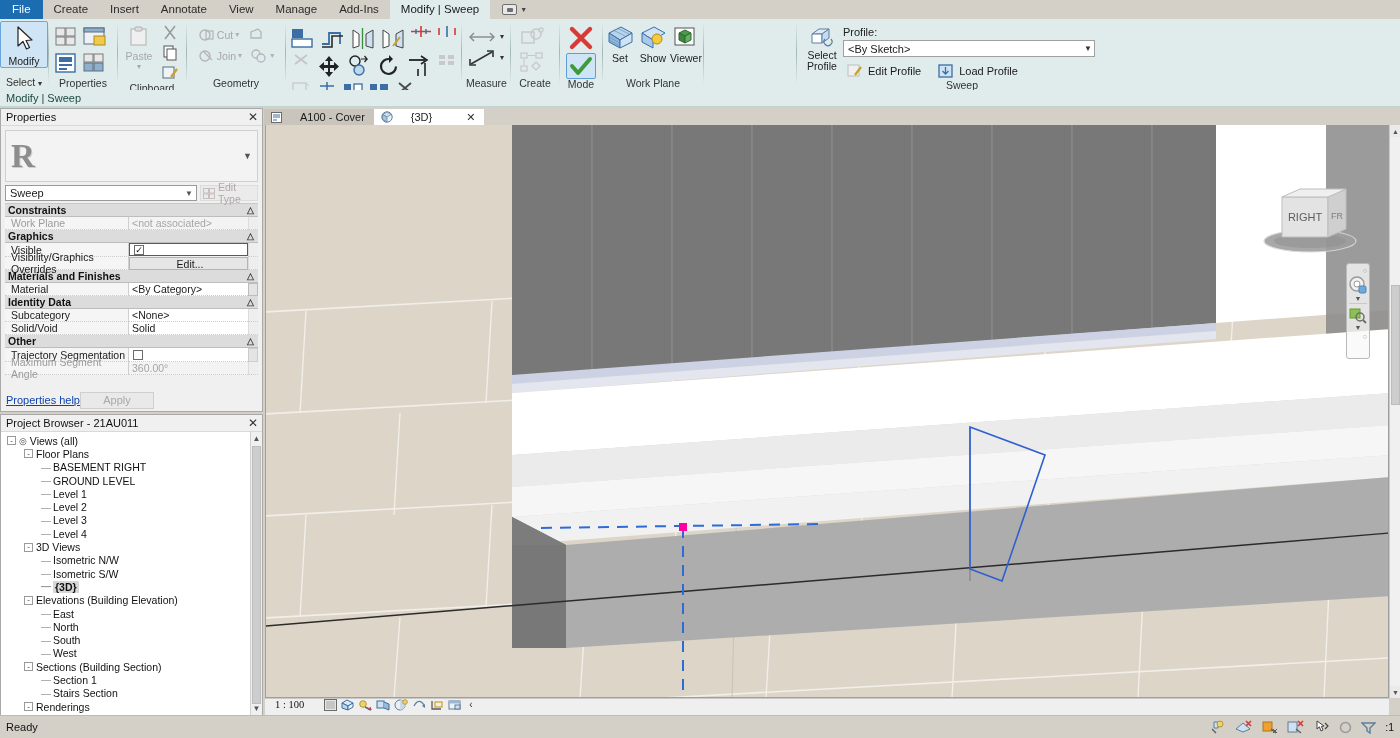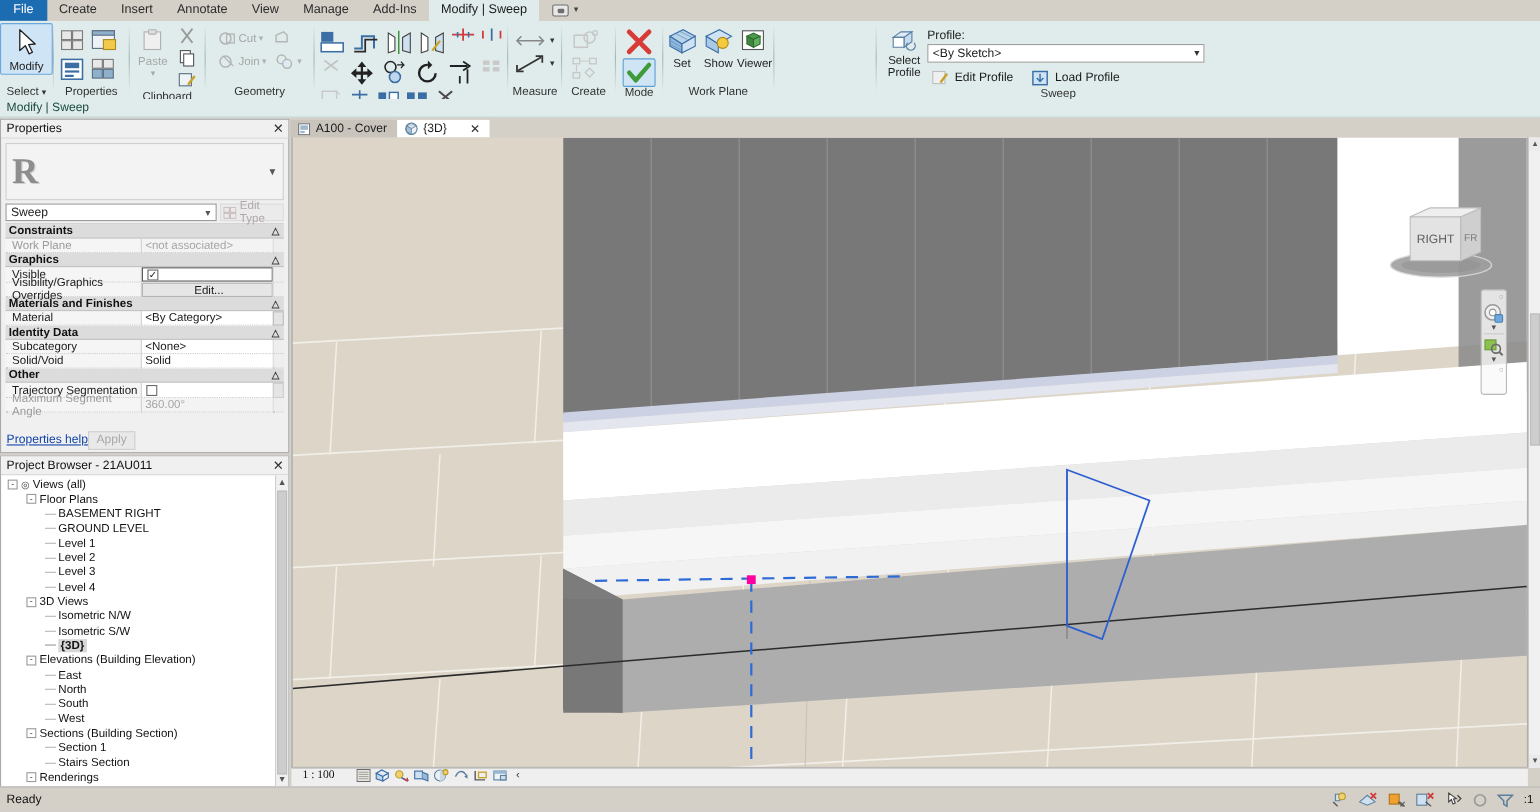--- a/index.html
+++ b/index.html
@@ -163,21 +163,21 @@
     display:inline-flex;align-items:center;justify-content:center;font-size:9px;color:#111;
   }
   .pval.boxed { border:1px solid #5a5a5a; height:13px; }
 
   .props-foot {
     position:absolute; left:0; bottom:0; width:100%; height:22px;
     display:flex; align-items:center; justify-content:flex-start; padding:0 4px 0 5px;
   }
   .phelp { color:#1144aa; text-decoration:underline; font-size:11px; }
   .applybtn {
-    width:43px;height:17px;background:#e9e9e9;border:1px solid #cfcfcf;
+    width:74px;height:17px;background:#e9e9e9;border:1px solid #cfcfcf;
     color:#a8a8a8;font-size:11px;display:flex;align-items:center;justify-content:center;
   }
 
   .browser-panel {
     position:absolute; left:0; top:414px; width:263px; height:302px;
     background:#fff; border:1px solid #a9a9a9;
   }
   .tree { position:absolute; left:0; top:17px; right:12px; bottom:0; overflow:hidden; padding-top:2px;}
   .tnode {
     display:flex; align-items:center; height:13.3px; font-size:10.5px; color:#111; white-space:nowrap;
@@ -200,21 +200,21 @@
   
   .viewwrap {
     position:absolute; left:264px; top:108px; width:1136px; height:607px;
     background:#d4d0c8;
   }
   .viewtabs {
     position:absolute; left:0; top:0; width:100%; height:17px; background:#d4d0c8;
     display:flex; align-items:flex-end;
   }
   .vtab {
-    height:16px; display:flex; align-items:center; gap:5px; padding:0 9px 0 7px;
+    height:16px; display:flex; align-items:center; gap:18px; padding:0 9px 0 7px;
     font-size:11px; color:#1a1a1a; background:#c9c5bd;
   }
   .vtab.active { background:#fff; }
   .vtab .x { font-size:11px; color:#333; margin-left:16px; }
 
   .canvas {
     position:absolute; left:1px; top:17px; width:1124px; height:573px;
     background:#d9d3c8; overflow:hidden; border:1px solid #9f9f9f; border-top:none;
   }
   .vscroll {

